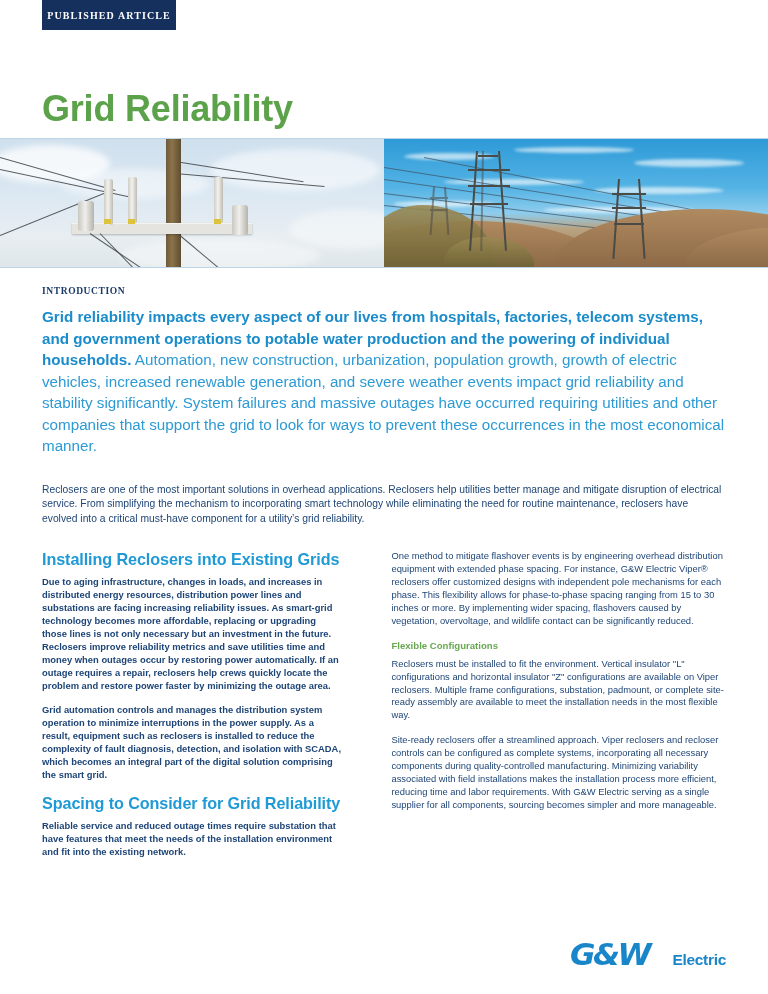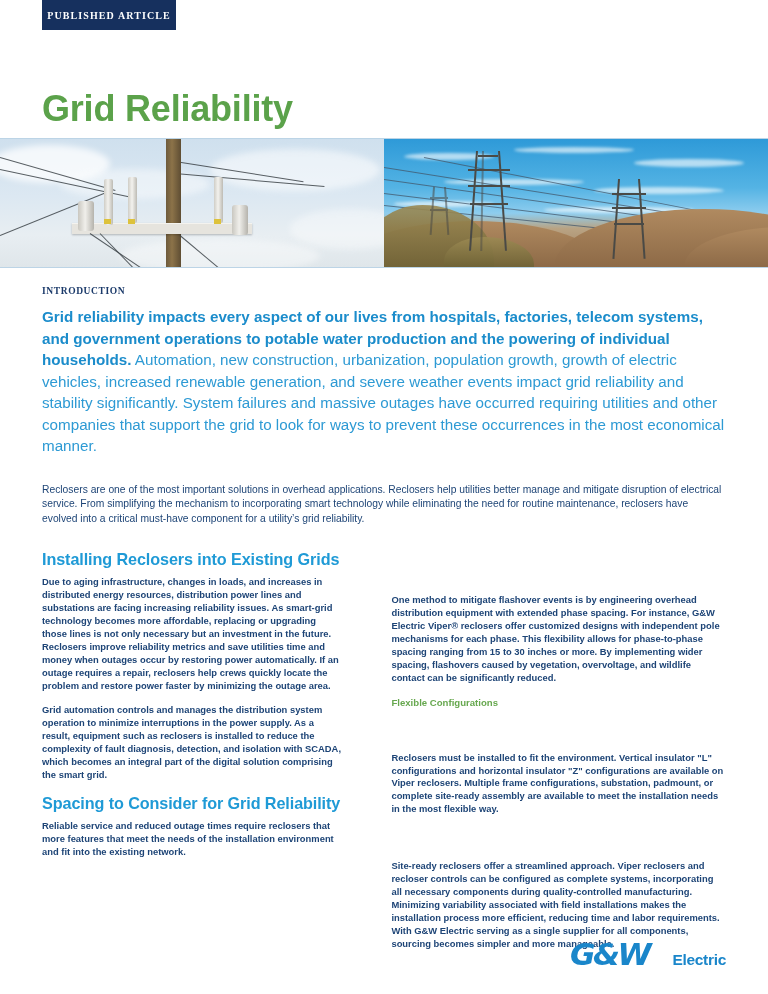--- a/index.html
+++ b/index.html
@@ -213,21 +213,21 @@
     margin: 0 0 7px 0;
   }
   p.small {
     font-size: 9.4px;
     line-height: 12.9px;
     color: #1d4476;
     margin: 0 0 12px 0;
     font-weight: bold;
   }
   p.small.last { margin-bottom: 0; }
-  .col-right p.small { font-weight: bold; margin-top: 44px; }
+  .col-right p.small { font-weight: normal; }
 
   
   .footer-logo {
     position: absolute;
     right: 42px;
     bottom: 22px;
     display: flex;
     align-items: baseline;
     gap: 23px;
     color: #1a86ca;
@@ -344,21 +344,21 @@
 
   <p class="body">Reclosers are one of the most important solutions in overhead applications. Reclosers help utilities better manage and mitigate disruption of electrical service. From simplifying the mechanism to incorporating smart technology while eliminating the need for routine maintenance, reclosers have evolved into a critical must-have component for a utility’s grid reliability.</p>
 
   <div class="cols">
 
     <div class="col">
       <h2 class="section">Installing Reclosers into Existing Grids</h2>
       <p class="small">Due to aging infrastructure, changes in loads, and increases in distributed energy resources, distribution power lines and substations are facing increasing reliability issues. As smart-grid technology becomes more affordable, replacing or upgrading those lines is not only necessary but an investment in the future. Reclosers improve reliability metrics and save utilities time and money when outages occur by restoring power automatically. If an outage requires a repair, reclosers help crews quickly locate the problem and restore power faster by minimizing the outage area.</p>
       <p class="small">Grid automation controls and manages the distribution system operation to minimize interruptions in the power supply. As a result, equipment such as reclosers is installed to reduce the complexity of fault diagnosis, detection, and isolation with SCADA, which becomes an integral part of the digital solution comprising the smart grid.</p>
       <h2 class="section">Spacing to Consider for Grid Reliability</h2>
-      <p class="small last">Reliable service and reduced outage times require reclosers that more features that meet the needs of the installation environment and fit into the existing network.</p>
+      <p class="small last">Reliable service and reduced outage times require substation that have features that meet the needs of the installation environment and fit into the existing network.</p>
     </div>
 
     <div class="col-right">
       <p class="small">One method to mitigate flashover events is by engineering overhead distribution equipment with extended phase spacing. For instance, G&amp;W Electric Viper® reclosers offer customized designs with independent pole mechanisms for each phase. This flexibility allows for phase-to-phase spacing ranging from 15 to 30 inches or more. By implementing wider spacing, flashovers caused by vegetation, overvoltage, and wildlife contact can be significantly reduced.</p>
 
       <h3 class="green">Flexible Configurations</h3>
       <p class="small">Reclosers must be installed to fit the environment. Vertical insulator "L" configurations and horizontal insulator "Z" configurations are available on Viper reclosers.  Multiple frame configurations, substation, padmount, or complete site-ready assembly are available to meet the installation needs in the most flexible way.</p>
 
       <p class="small last">Site-ready reclosers offer a streamlined approach. Viper reclosers and recloser controls can be configured as complete systems, incorporating all necessary components during quality-controlled manufacturing. Minimizing variability associated with field installations makes the installation process more efficient, reducing time and labor requirements. With G&amp;W Electric serving as a single supplier for all components, sourcing becomes simpler and more manageable.</p>
     </div>

